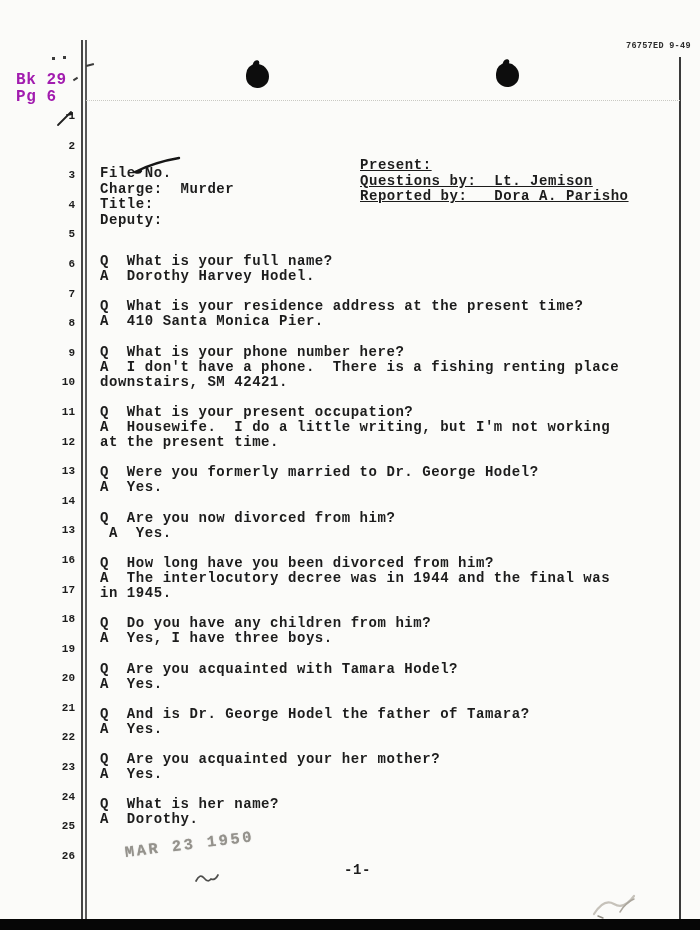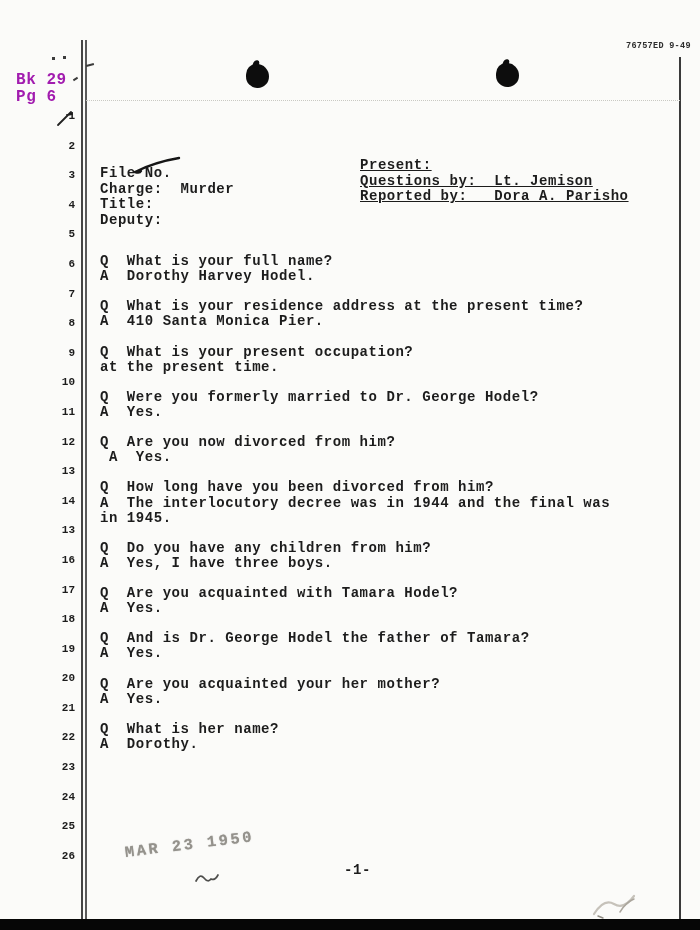--- a/index.html
+++ b/index.html
@@ -118,21 +118,27 @@
   <div class="transcript">
       <div class="qa-para">
         <div class="tline type">Q  What is your full name?</div>
         <div class="tline type">A  Dorothy Harvey Hodel.</div>
       </div>
       <div class="qa-para">
         <div class="tline type">Q  What is your residence address at the present time?</div>
         <div class="tline type">A  410 Santa Monica Pier.</div>
       </div>
       <div class="qa-para">
+        <div class="tline type">Q  What is your phone number here?</div>
+        <div class="tline type">A  I don't have a phone.  There is a fishing renting place</div>
+        <div class="tline type">downstairs, SM 42421.</div>
+      </div>
+      <div class="qa-para">
         <div class="tline type">Q  What is your present occupation?</div>
+        <div class="tline type">A  Housewife.  I do a little writing, but I'm not working</div>
         <div class="tline type">at the present time.</div>
       </div>
       <div class="qa-para">
         <div class="tline type">Q  Were you formerly married to Dr. George Hodel?</div>
         <div class="tline type">A  Yes.</div>
       </div>
       <div class="qa-para">
         <div class="tline type">Q  Are you now divorced from him?</div>
         <div class="tline type"> A  Yes.</div>
       </div>

